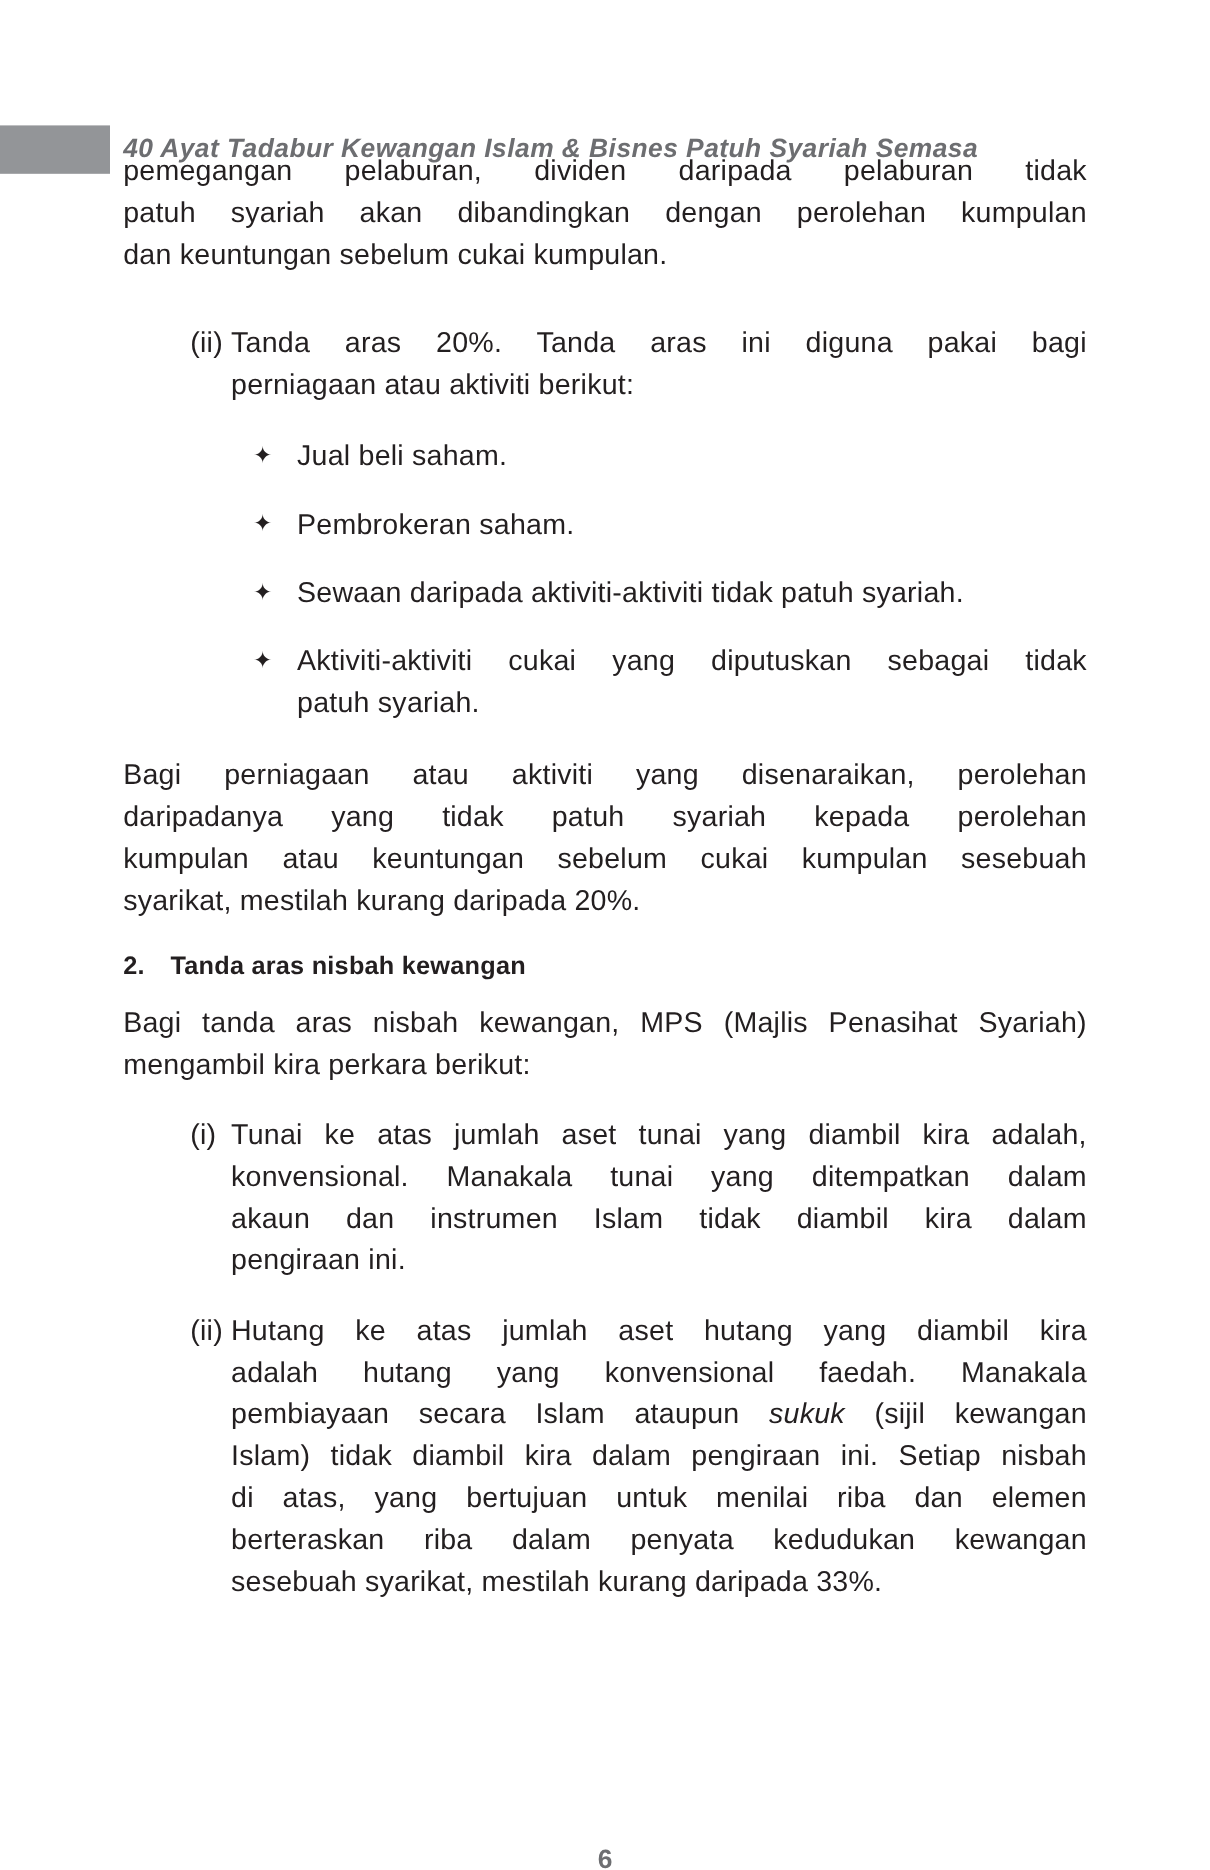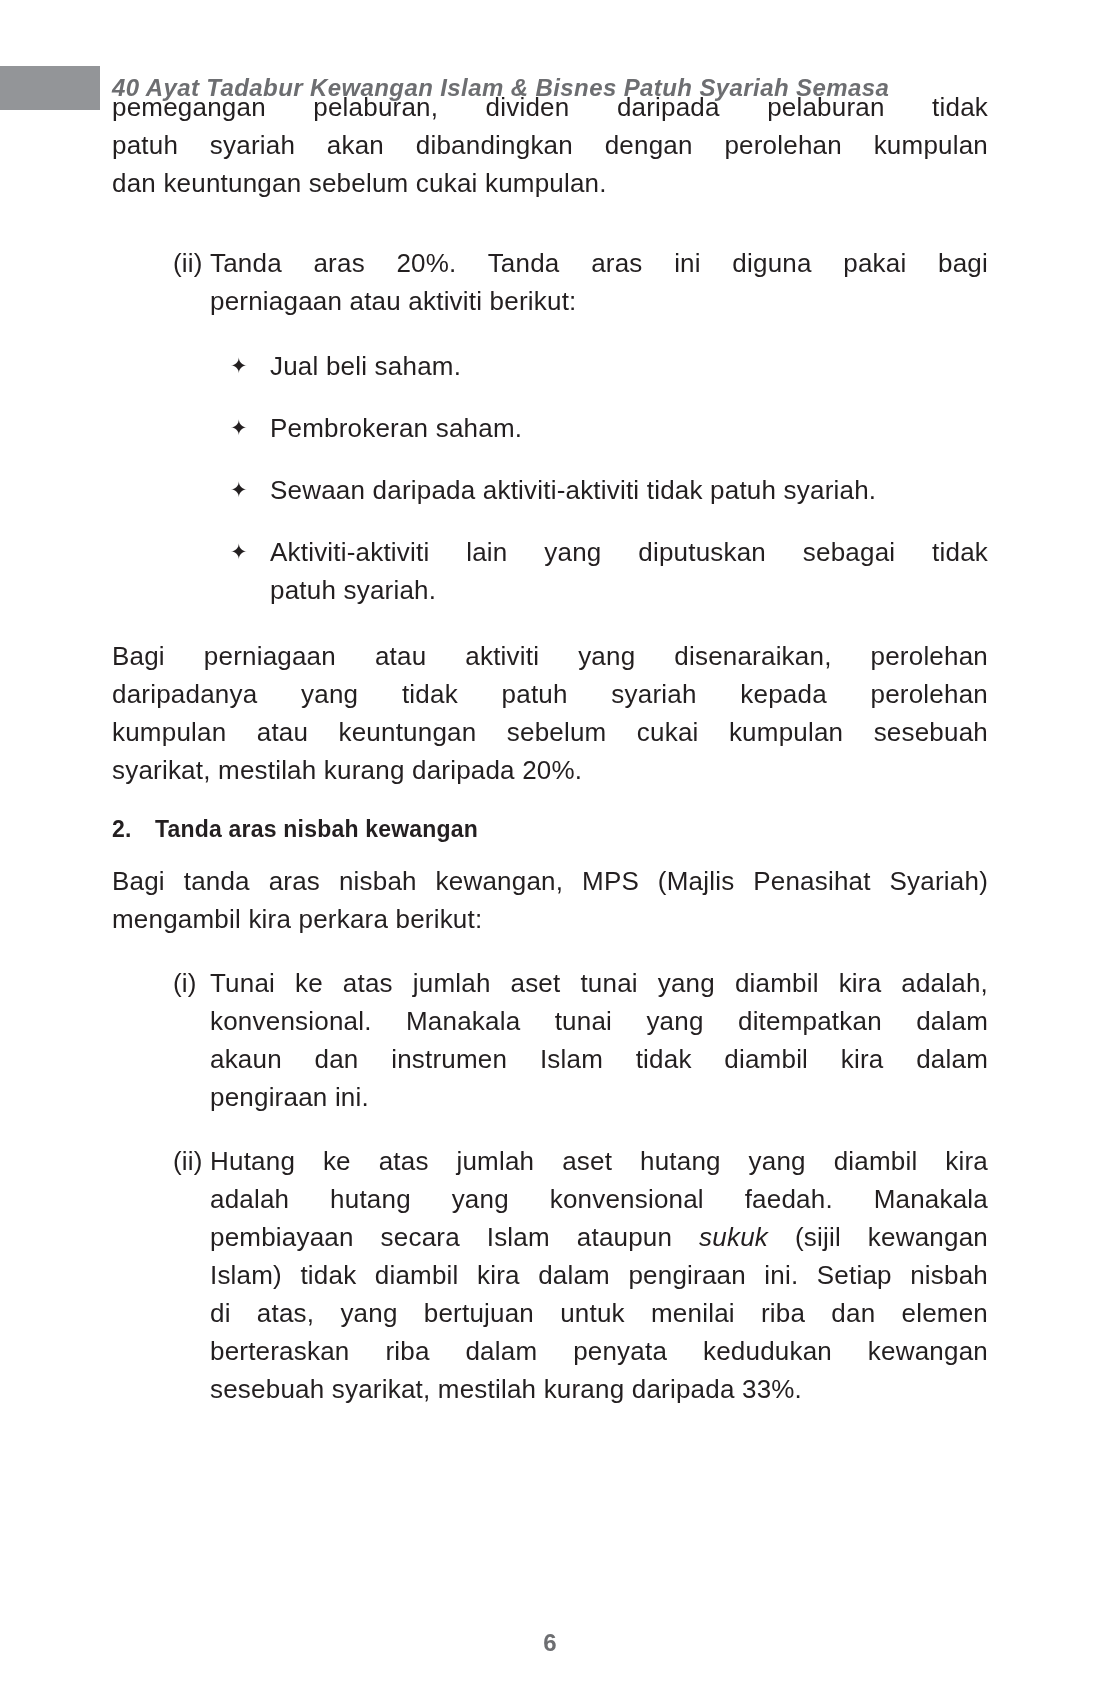--- a/index.html
+++ b/index.html
@@ -3,21 +3,21 @@
 <meta charset="utf-8">
 <style>
   html, body { margin: 0; padding: 0; }
   body {
     width: 1100px; height: 1700px;
     background: #ffffff;
     font-family: "Liberation Sans", "DejaVu Sans", sans-serif;
     position: relative;
     overflow: hidden;
   }
-  .page { position: absolute; inset: 0; }
+  .page { position: absolute; inset: 0; margin-top: 48px; }
 
   .accent-bar {
     position: absolute; left: 0; top: 66px;
     width: 100px; height: 44px;
     background: var(--bar-color, #939598);
   }
   .header-title {
     position: absolute; left: 112px; top: 72px;
     font-size: 24px; line-height: 32px;
     font-weight: 700; font-style: italic;
@@ -104,21 +104,21 @@
         <div class="bullet-item">
           <span class="bullet-glyph">✦</span>
           <div class="line last"><span>Pembrokeran saham.</span></div>
         </div>
         <div class="bullet-item">
           <span class="bullet-glyph">✦</span>
           <div class="line last"><span>Sewaan daripada aktiviti-aktiviti tidak patuh syariah.</span></div>
         </div>
         <div class="bullet-item">
           <span class="bullet-glyph">✦</span>
-          <div class="line fill"><span>Aktiviti-aktiviti lain yang diputuskan sebagai tidak</span></div>
+          <div class="line fill"><span>Aktiviti-aktiviti cukai yang diputuskan sebagai tidak</span></div>
           <div class="line last"><span>patuh syariah.</span></div>
         </div>
       </div>
 
     <div class="para mt-para">
         <div class="line fill"><span>Bagi perniagaan atau aktiviti yang disenaraikan, perolehan</span></div>
         <div class="line fill"><span>daripadanya yang tidak patuh syariah kepada perolehan</span></div>
         <div class="line fill"><span>kumpulan atau keuntungan sebelum cukai kumpulan sesebuah</span></div>
         <div class="line last"><span>syarikat, mestilah kurang daripada 20%.</span></div>
       </div>

